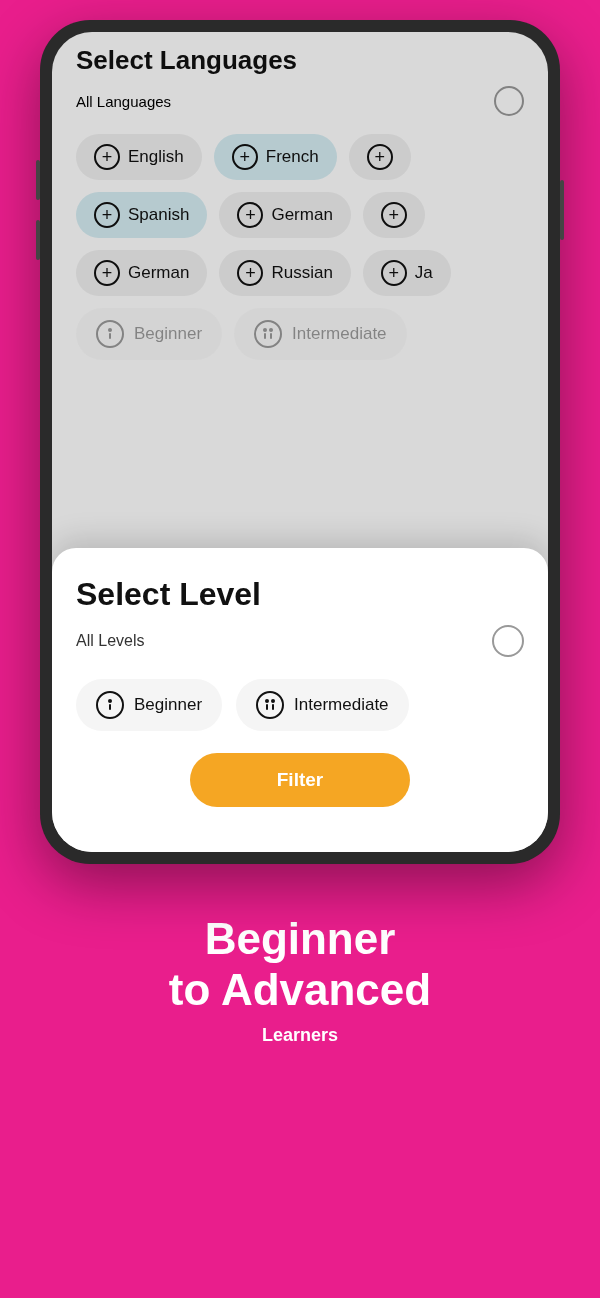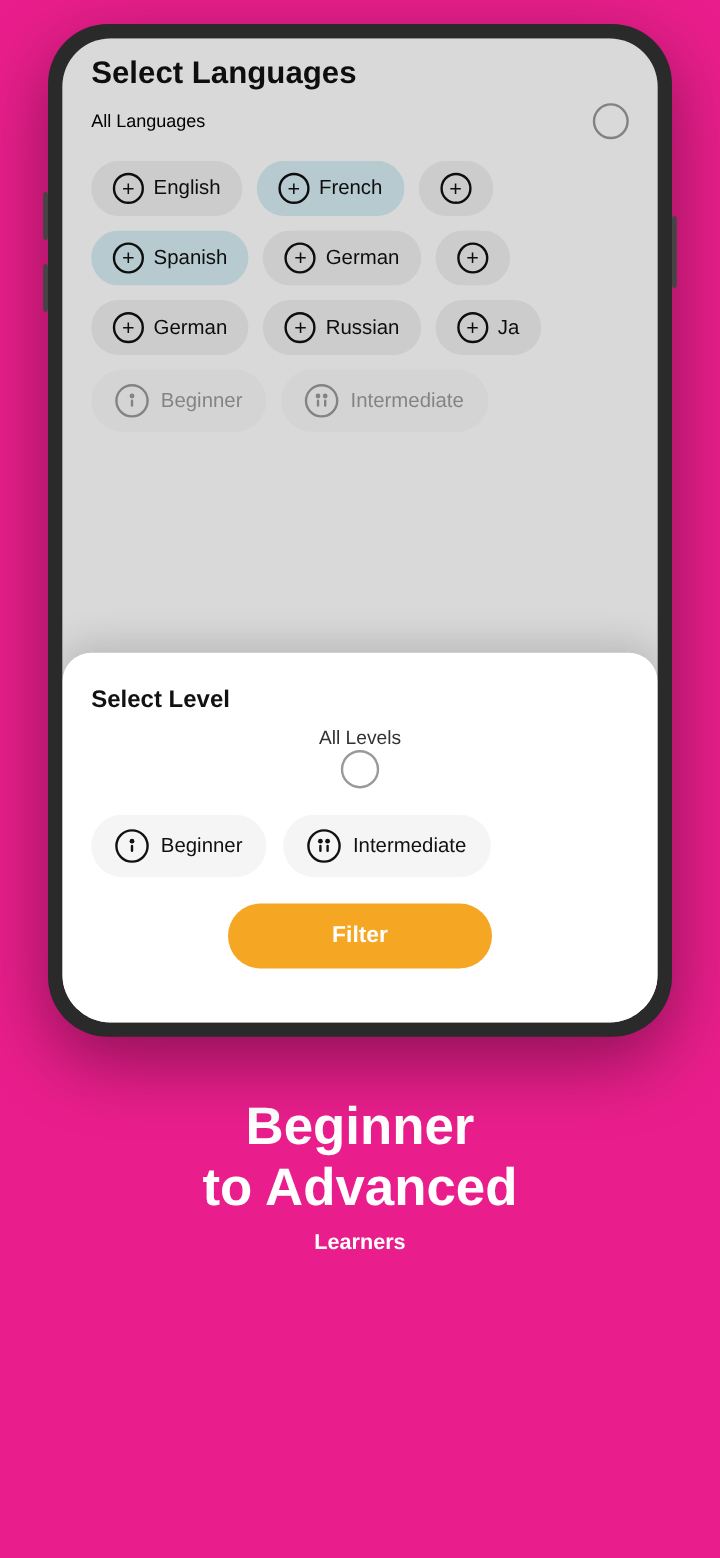--- a/index.html
+++ b/index.html
@@ -146,32 +146,31 @@
       left: 0;
       right: 0;
       background: white;
       border-radius: 24px 24px 0 0;
       padding: 28px 24px 30px;
       z-index: 20;
       box-shadow: 0 -8px 30px rgba(0,0,0,0.15);
     }
 
     .modal-title {
-      font-size: 20px;
+      font-size: 32px;
       font-weight: 800;
       color: #111;
       margin-bottom: 12px;
     }
 
     .all-levels-row {
       display: flex;
       align-items: center;
       justify-content: space-between;
       margin-bottom: 22px;
-      flex-direction: column;
     }
 
     .all-levels-label {
       font-size: 16px;
       color: #333;
     }
 
     .radio-empty-lg {
       width: 32px;
       height: 32px;

